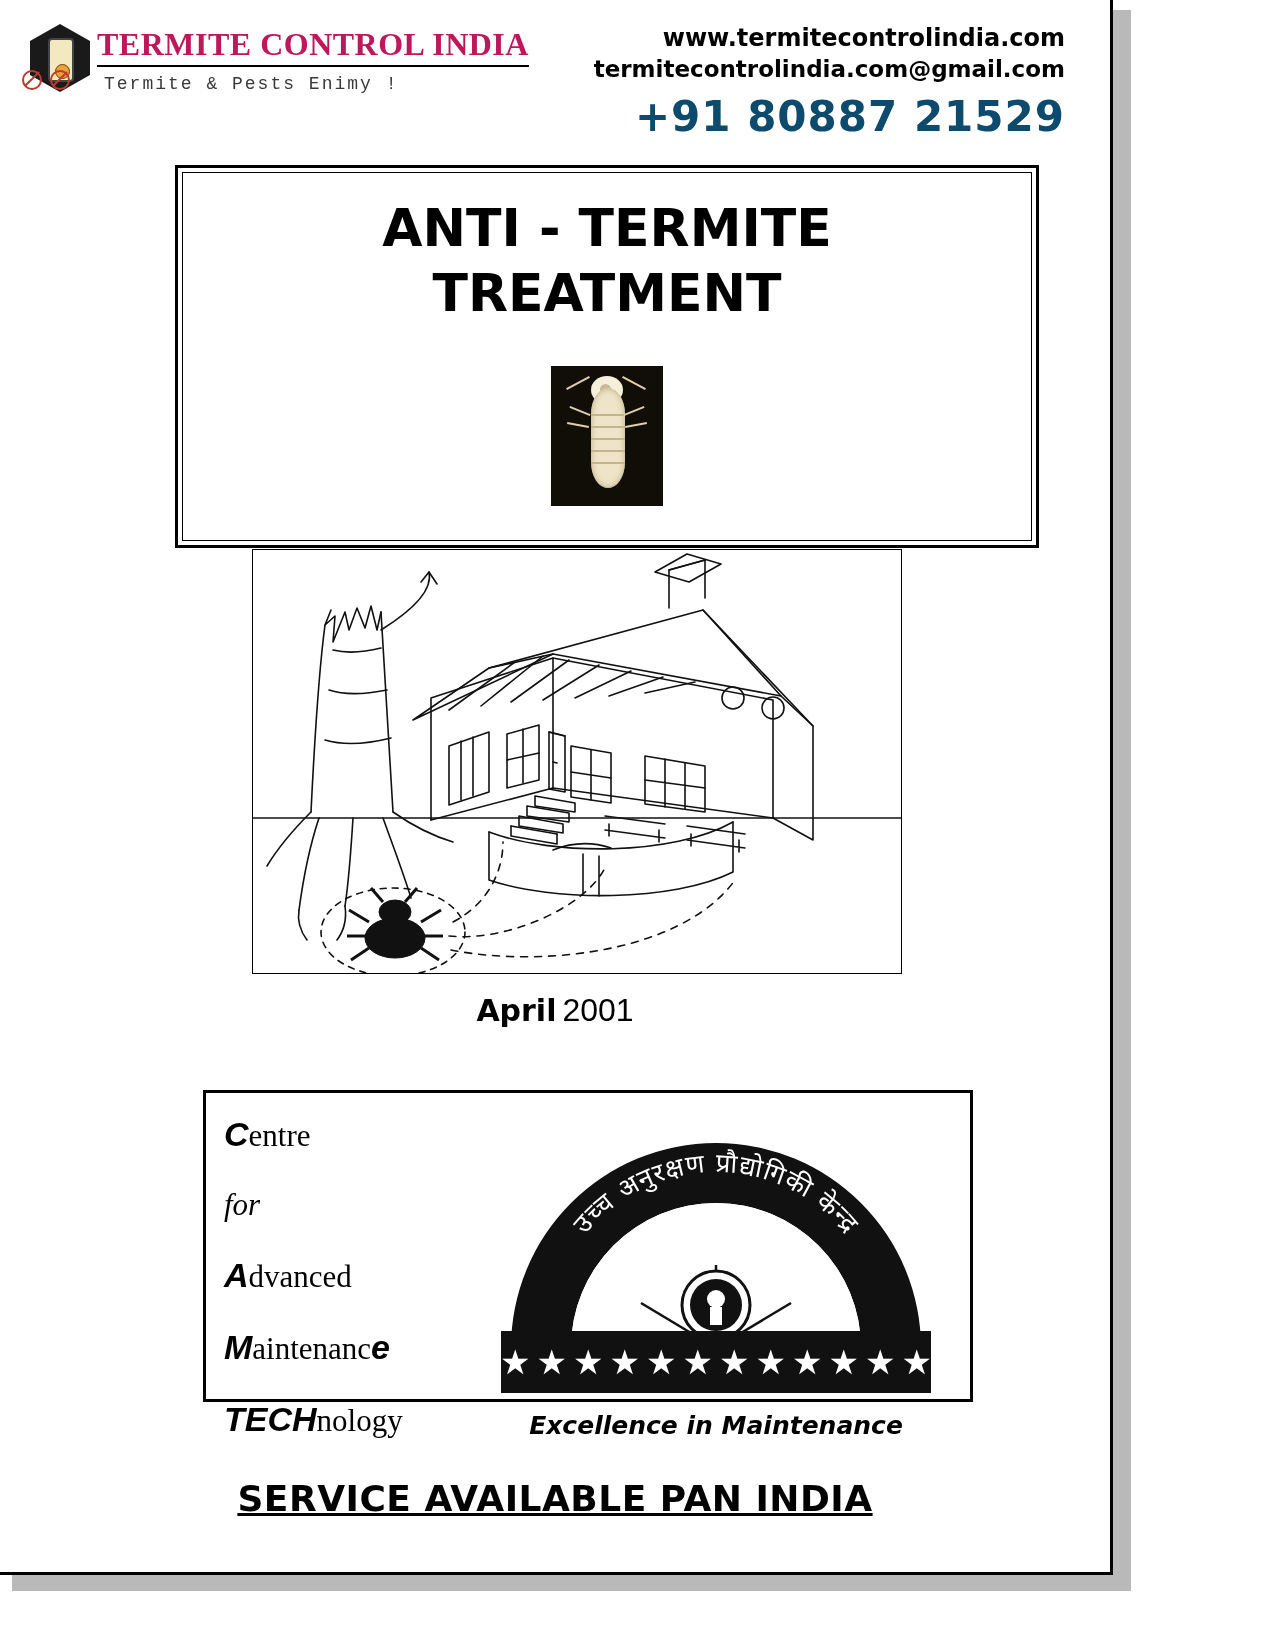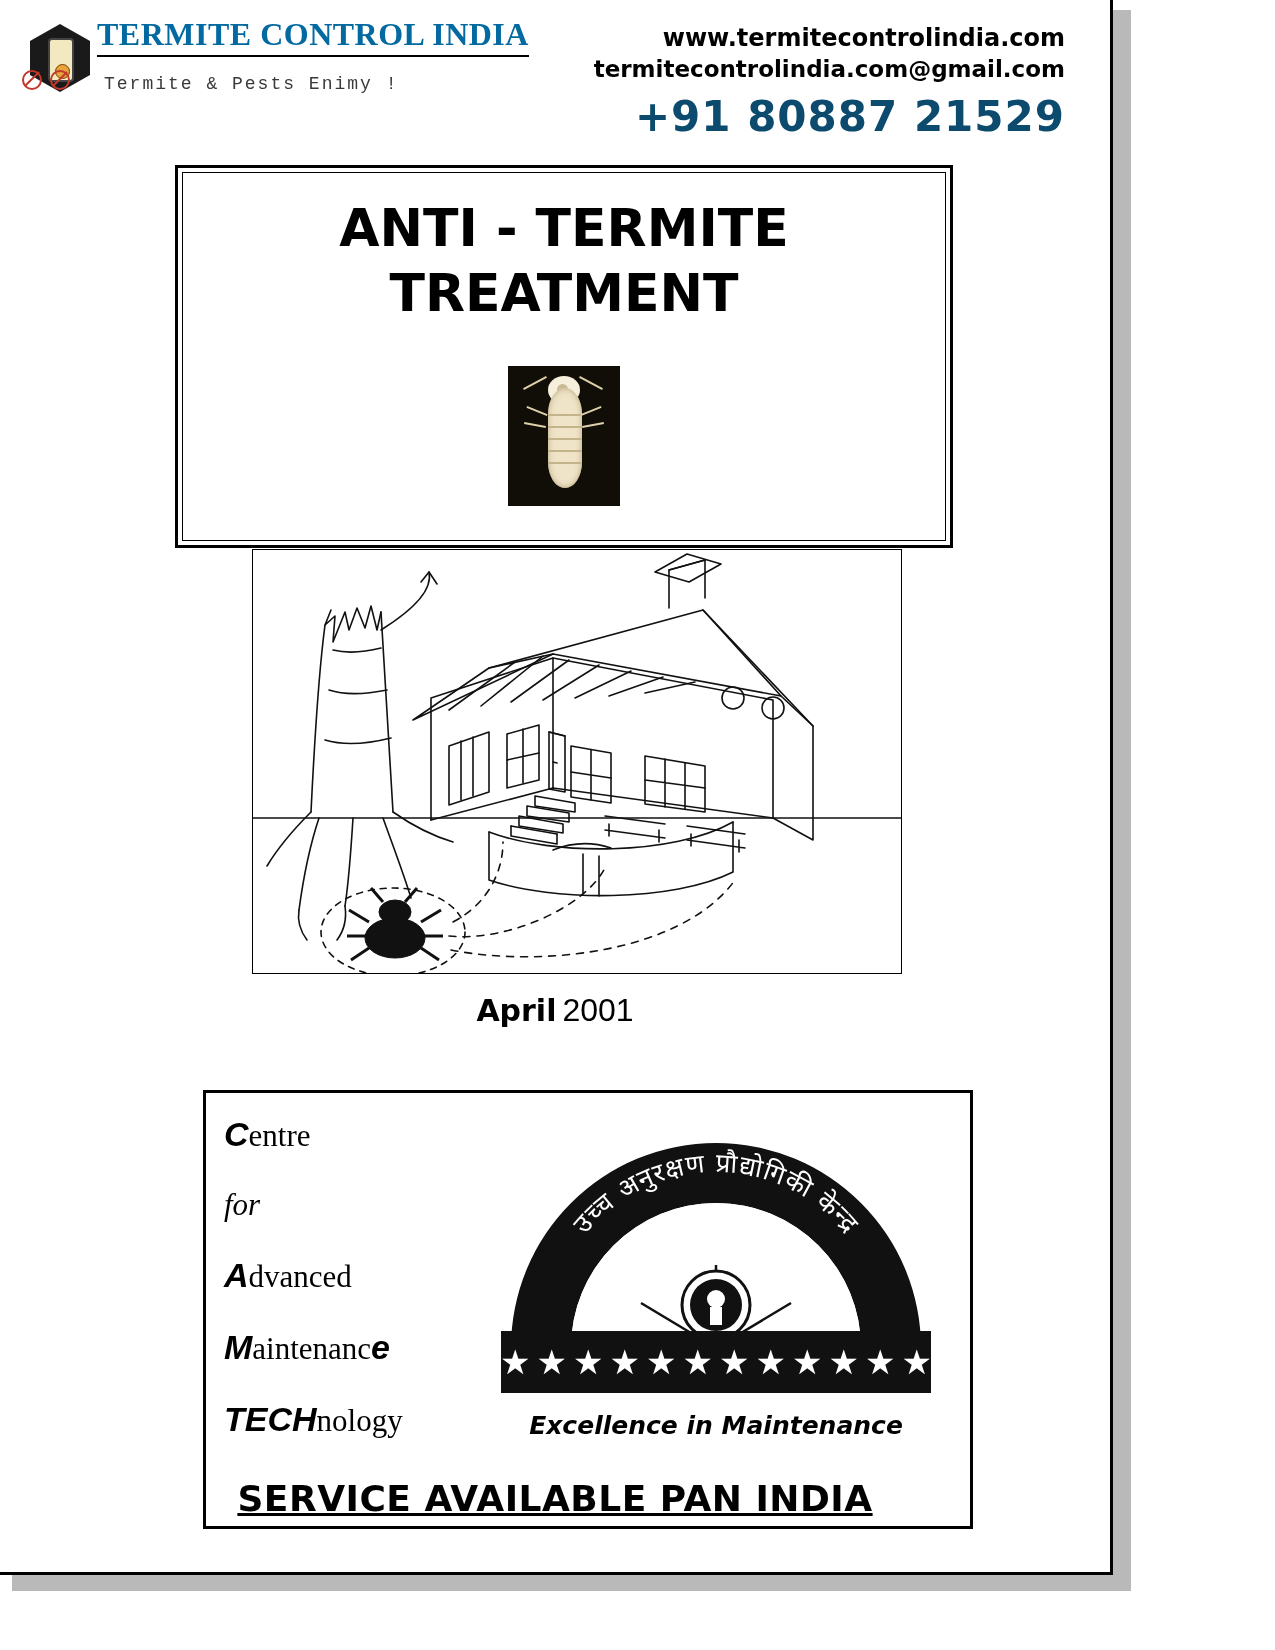--- a/index.html
+++ b/index.html
@@ -107,26 +107,26 @@
     height: 2px;
     background: #c0392b;
     transform: rotate(-45deg);
   }
   .no-sign.a { left: 0px; top: 48px; }
   .no-sign.b { left: 28px; top: 48px; }
 
   .brand-name {
     position: absolute;
     left: 97px;
-    top: 16px;
+    top: 26px;
     font-family: "Liberation Serif", serif;
     font-weight: bold;
     font-size: 32px;
     letter-spacing: 0.5px;
-    color: #0369a1;
+    color: #be185d;
     border-bottom: 2px solid #000;
     padding-bottom: 2px;
     white-space: nowrap;
   }
   .brand-tag {
     position: absolute;
     left: 104px;
     top: 74px;
     font-family: "Liberation Mono", monospace;
     font-size: 18px;
@@ -168,21 +168,21 @@
     letter-spacing: 1px;
     color: #0c4a6e;
     white-space: nowrap;
   }
 
   
   .title-box {
     position: absolute;
     left: 175px;
     top: 165px;
-    width: 778px;
+    width: 864px;
     height: 383px;
     border: 3px solid #000;
     box-sizing: border-box;
     background: #fff;
   }
   .title-box-inner {
     position: absolute;
     left: 4px;
     top: 4px;
     right: 4px;
@@ -291,21 +291,21 @@
     font-size: 32px;
     margin-left: 6px;
   }
 
   
   .camtech-box {
     position: absolute;
     left: 203px;
     top: 1090px;
     width: 770px;
-    height: 439px;
+    height: 312px;
     border: 3px solid #000;
     box-sizing: border-box;
     background: #fff;
   }
   .cam-words {
     position: absolute;
     left: 18px;
     top: 22px;
     width: 290px;
   }

